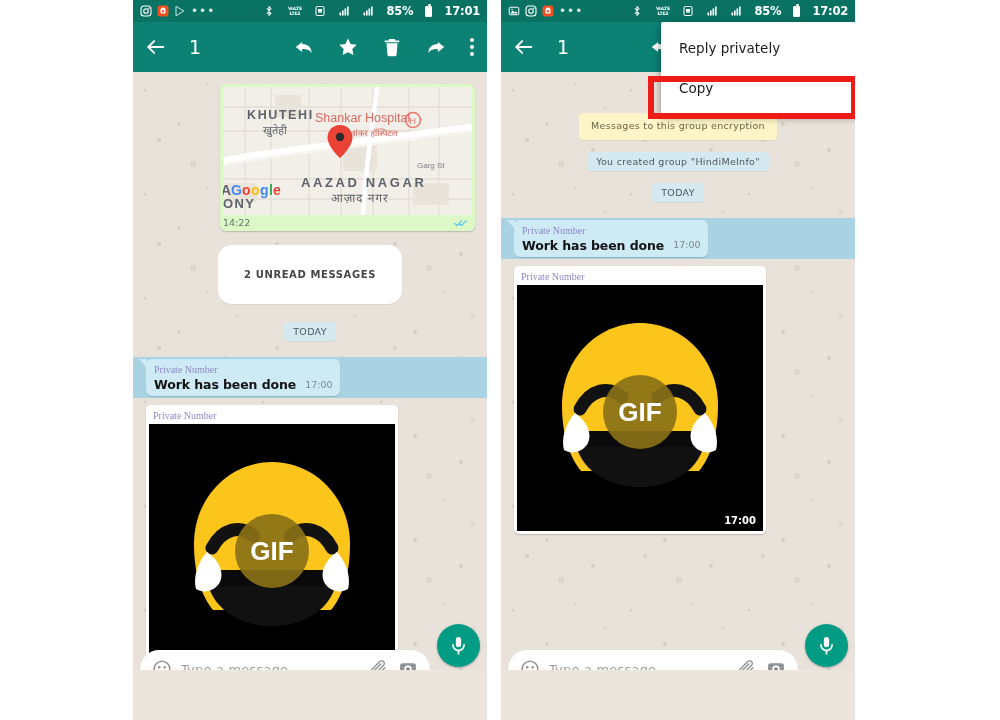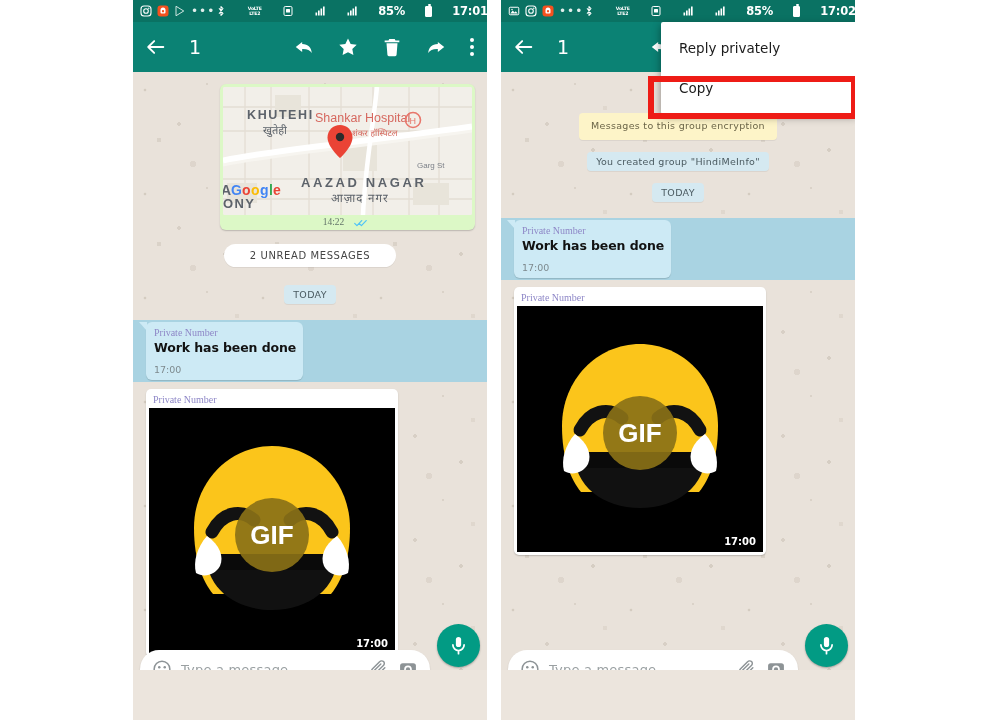--- a/index.html
+++ b/index.html
@@ -33,21 +33,21 @@
     height: 22px;
     background: #0a7263;
     display: flex;
     align-items: center;
     padding: 0 7px;
     color: #ffffff;
   }
   .sb-left { display: flex; align-items: center; gap: 5px; }
   .sb-right {
     margin-left: auto;
-    display: flex; align-items: center; gap: 20px;
+    display: flex; align-items: center; gap: 12px;
     font-size: 11.5px; font-weight: bold;
     letter-spacing: -0.2px;
   }
   .sb-ico { width: 12px; height: 12px; display: block; }
   .sb-dots { font-size: 12px; line-height: 6px; letter-spacing: 1px; color:#dfeeeb; }
   .volte {
     display: inline-flex; flex-direction: column;
     align-items: center; justify-content: center;
     line-height: 5px; font-size: 5px; font-weight: bold;
     width: 15px; height: 13px;
@@ -109,22 +109,22 @@
   .chip-row { display: flex; justify-content: center; margin: 7px 0; }
   .chip {
     background: #d5e9f1; color: #4a5a60;
     font-size: 9.5px; letter-spacing: .3px;
     padding: 4px 9px; border-radius: 4px;
     box-shadow: 0 1px 0 rgba(0,0,0,.06);
     font-family: "DejaVu Sans", sans-serif;
     white-space: nowrap;
   }
   .chip.unread {
-    background: #ffffff; color: #454545; font-weight: normal;
-    font-size: 10px; padding: 6px 26px; border-radius: 14px; letter-spacing: .6px;
+    background: #ffffff; color: #454545; font-weight: bold;
+    font-size: 10px; padding: 24px 26px; border-radius: 14px; letter-spacing: .6px;
   }
   .chip.enc {
     background: #fdf4c8; color: #6b6548; text-align: center;
     max-width: 250px; white-space: normal; line-height: 1.35; padding: 7px 12px;
   }
 
   
   .msg-band { width: 100%; padding: 2px 0; }
   .msg-band.selected { background: #a9d3e2; }
   .bubble-in {
@@ -141,21 +141,21 @@
   .bubble-in::before {
     content: ""; position: absolute; left: -7px; top: 0;
     border-width: 0 8px 9px 0; border-style: solid;
     border-color: transparent #ffffff transparent transparent;
   }
   .bubble-in.tint::before { border-color: transparent #cdeaf5 transparent transparent; }
   .sender {
     font-size: 10px; color: #8e87c7; margin-bottom: 2px;
     font-family: Liberation Serif, serif;
   }
-  .msg-line { display: flex; align-items: flex-start; gap: 9px; flex-direction: column; }
+  .msg-line { display: flex; align-items: center; gap: 9px; }
   .msg-text { font-size: 12.5px; color: #121212; font-weight: bold; letter-spacing: -.1px; }
   .msg-time { font-size: 9.5px; color: #7e8a8e; padding-bottom: 1px; white-space: nowrap; }
 
   
   .bubble-media {
     background: #ffffff; border-radius: 5px; margin-left: 13px;
     display: inline-block; box-shadow: 0 1px 1.5px rgba(0,0,0,.2);
     padding: 3px; position: relative;
   }
   .bubble-media .sender { padding: 2px 0 3px 4px; margin: 0; }
@@ -165,21 +165,21 @@
     margin: 6px 0 0 auto; margin-right: 12px;
     width: 255px; background: #dcf8c6; border-radius: 6px;
     box-shadow: 0 1px 1.5px rgba(0,0,0,.2);
     padding: 3px 3px 0 3px; position: relative;
   }
   .map-wrap {
     position: relative; width: 249px; height: 128px;
     overflow: hidden; background: #f2efe9; border-radius: 2px;
   }
   .map-svg { position: absolute; inset: 0; width: 100%; height: 100%; }
-  .map-foot { display: flex; justify-content: center; align-items: center; gap: 10px; padding: 2px 4px 3px 0; font-family: Liberation Serif, serif; }
+  .map-foot { display: flex; justify-content: space-between; align-items: center; gap: 10px; padding: 2px 4px 3px 0; }
   .map-time { font-size: 9.5px; color: #64756a; }
   .ticks { width: 14px; height: 9px; display: block; }
 
   
   .gif-frame { position: relative; background: #000; }
   .gif-svg { display: block; }
   .gif-time {
     position: absolute; right: 7px; bottom: 5px;
     font-size: 10px; color: #ffffff;
     text-shadow: 0 0 3px rgba(0,0,0,.9);

